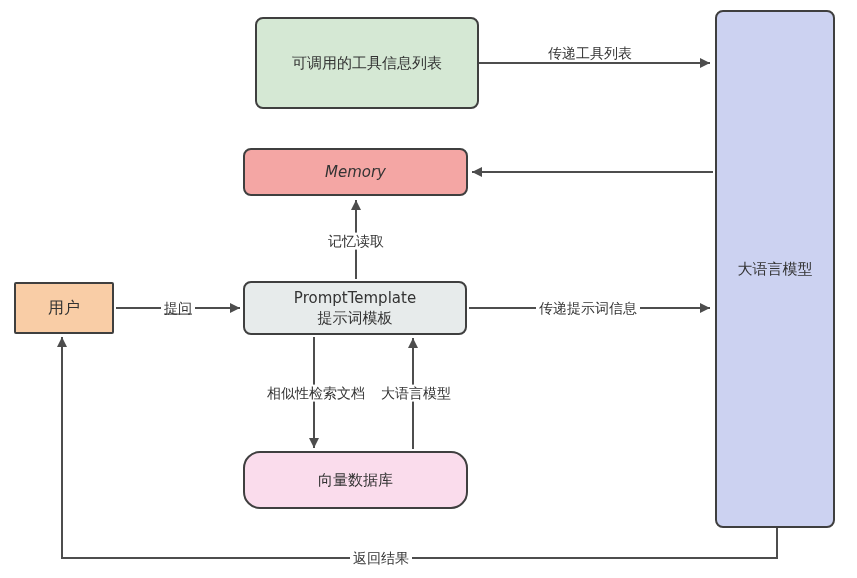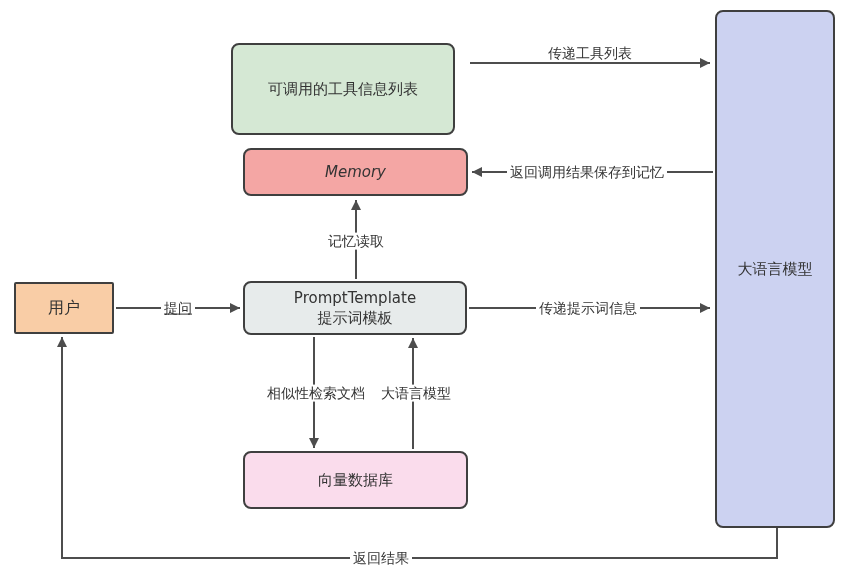--- a/index.html
+++ b/index.html
@@ -34,26 +34,26 @@
     border-radius: 8px;
     display: flex;
     flex-direction: column;
     align-items: center;
     justify-content: center;
     font-size: 15px;
     color: #333333;
     text-align: center;
     line-height: 1.35;
   }
-  .node-tools   { left: 231px; top: 17px;  width: 224px; height: 92px; margin-top: 26px; }
+  .node-tools   { left: 255px; top: 17px;  width: 224px; height: 92px; }
   .node-llm     { left: 715px; top: 10px;  width: 120px; height: 518px; }
   .node-memory  { left: 243px; top: 148px; width: 225px; height: 48px; }
   .node-prompt  { left: 243px; top: 281px; width: 224px; height: 54px; }
   .node-user    { left: 14px;  top: 282px; width: 100px; height: 52px; border-radius: 2px; font-size: 16px; }
-  .node-vector  { left: 243px; top: 451px; width: 225px; height: 58px; }
+  .node-vector  { left: 243px; top: 451px; width: 225px; height: 58px; border-radius: 17px; }
   .edge-label {
     position: absolute;
     transform: translate(-50%, -50%);
     background: #ffffff;
     padding: 0 3px;
     font-size: 14px;
     color: #333333;
     white-space: nowrap;
     line-height: 1.2;
   }
@@ -107,21 +107,20 @@
   <div class="node node-user" style="background-color: rgb(249, 205, 166);">
     <span>用户</span>
   </div>
 
   <div class="node node-vector" style="background-color: rgb(250, 220, 236);">
     <span>向量数据库</span>
   </div>
 
   <div class="edge-label lbl-pass-tools">传递工具列表</div>
 
-  <div class="edge-label lbl-save-memory">返回调用结果保存到记忆</div>
 
   <div class="edge-label lbl-memory-read">记忆读取</div>
 
   <div class="edge-label lbl-ask">提问</div>
 
   <div class="edge-label lbl-pass-prompt">传递提示词信息</div>
 
   <div class="edge-label lbl-similarity-search">相似性检索文档</div>
 
   <div class="edge-label lbl-match-docs">大语言模型</div>

